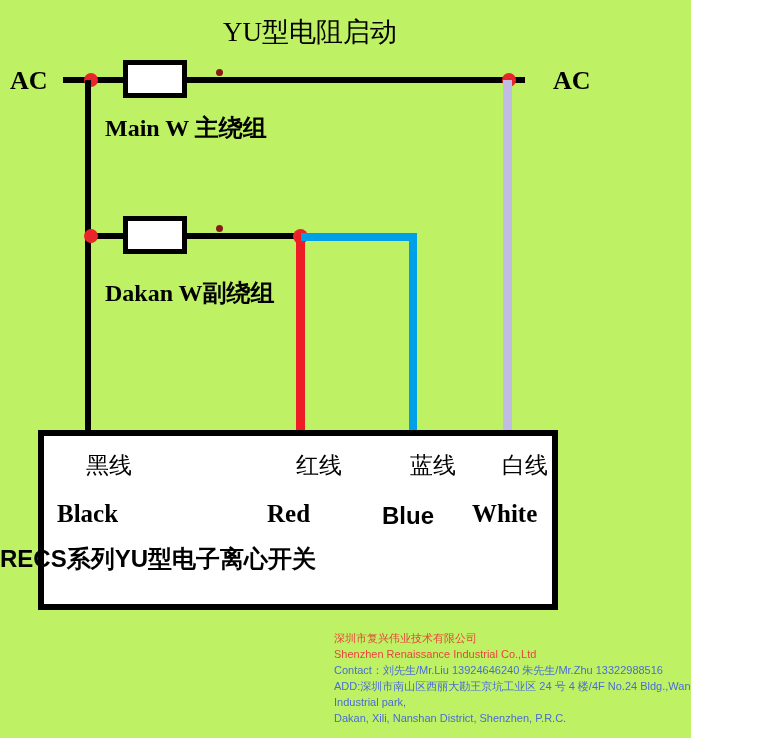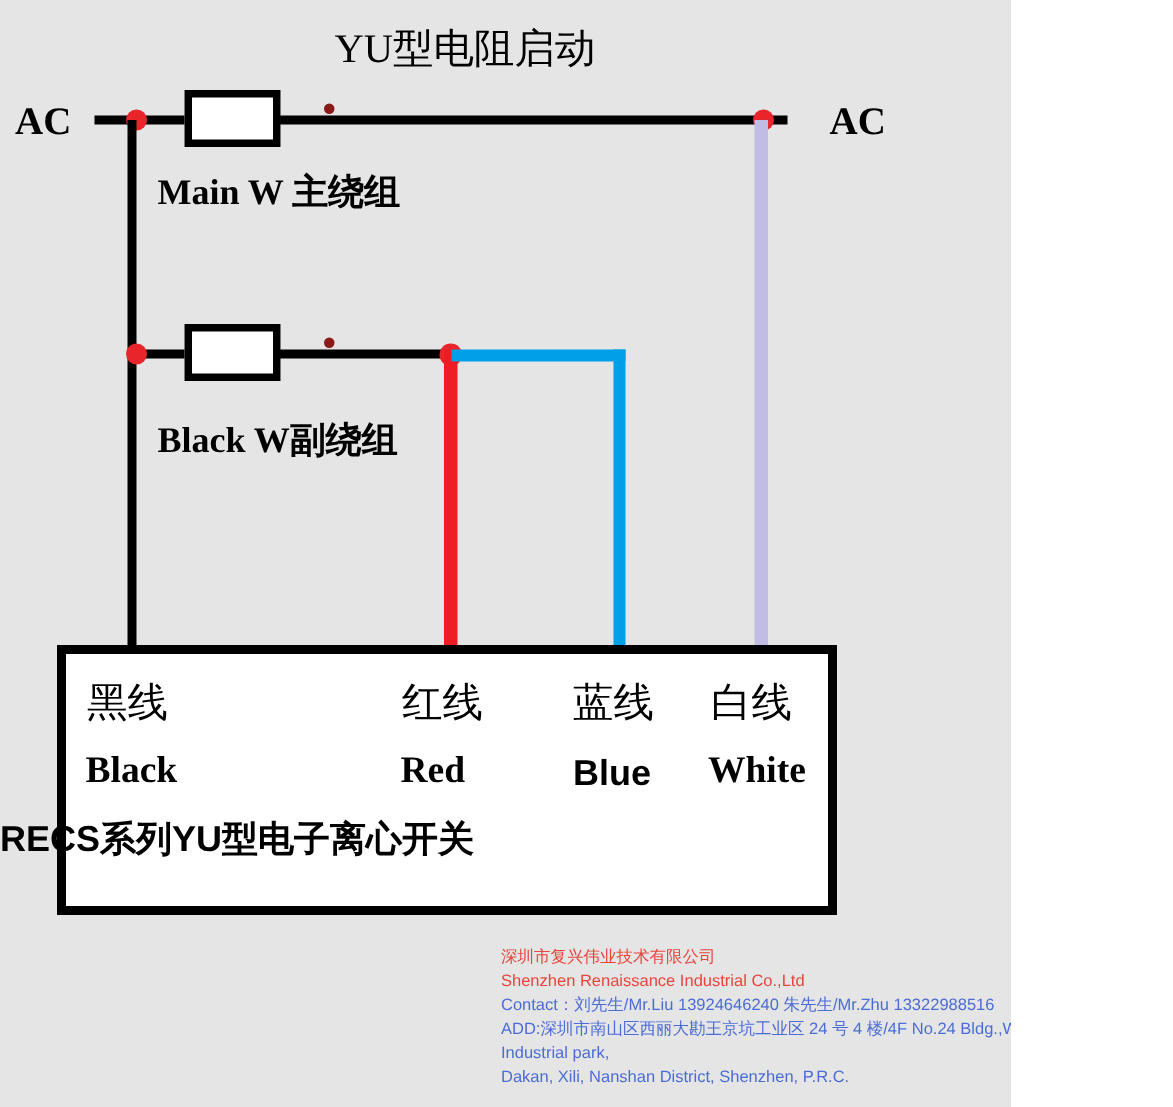--- a/index.html
+++ b/index.html
@@ -8,22 +8,23 @@
     padding: 0;
     background: #ffffff;
   }
   body {
     font-family: "Liberation Serif", "DejaVu Serif", serif;
   }
   #diagram-root {
     position: relative;
     width: 674px;
     height: 738px;
-    background: #e5e5e5;
+    background: #bef264;
     overflow: hidden;
+    padding-left: 17px;
   }
 
   
   .diagram-title {
     position: absolute;
     left: 0;
     top: 14px;
     width: 620px;
     text-align: center;
     font-family: "Liberation Serif", "DejaVu Serif", serif;
@@ -95,24 +96,25 @@
     top: 430px;
     width: 520px;
     height: 180px;
     border: 6px solid #000000;
     box-sizing: border-box;
     background: #ffffff;
   }
   .dev-cn {
     position: absolute;
     font-family: "Liberation Serif", "DejaVu Serif", serif;
-    font-size: 27px;
+    font-size: 23px;
     font-weight: 400;
     color: #000000;
     white-space: nowrap;
+    margin-left: 28px;
   }
   .dev-en {
     position: absolute;
     font-family: "Liberation Serif", "DejaVu Serif", serif;
     font-size: 25px;
     font-weight: 700;
     color: #000000;
     white-space: nowrap;
   }
   .dev-en.sans {
@@ -175,21 +177,21 @@
   <div class="wire-v" style="left:85px; top:80px; width:6px; height:354px;"></div>
 
   <div class="wire-h" style="left:88px; top:233px; width:38px; height:6px;"></div>
   <div class="winding" style="left:123px; top:216px; width:64px; height:38px;"></div>
   <div class="wire-h" style="left:185px; top:233px; width:120px; height:6px;"></div>
 
   <div class="node-dot" style="left:84px; top:229px; width:14px; height:14px;"></div>
   <div class="node-dot-small" style="left:216px; top:225px; width:7px; height:7px;"></div>
   <div class="node-dot" style="left:293px; top:229px; width:15px; height:15px;"></div>
 
-  <div class="winding-label" style="left:105px; top:277px;">Black W副绕组</div>
+  <div class="winding-label" style="left:105px; top:277px;">Dakan W副绕组</div>
 
   <div class="lead lead-red" style="left:296px; top:233px; width:9px; height:203px;"></div>
 
   <div class="lead lead-blue" style="left:301px; top:233px; width:116px; height:8px;"></div>
   <div class="lead lead-blue" style="left:409px; top:233px; width:8px; height:203px;"></div>
 
   <div class="lead lead-white" style="left:503px; top:80px; width:9px; height:356px;"></div>
 
   <div class="device-box"></div>
 

